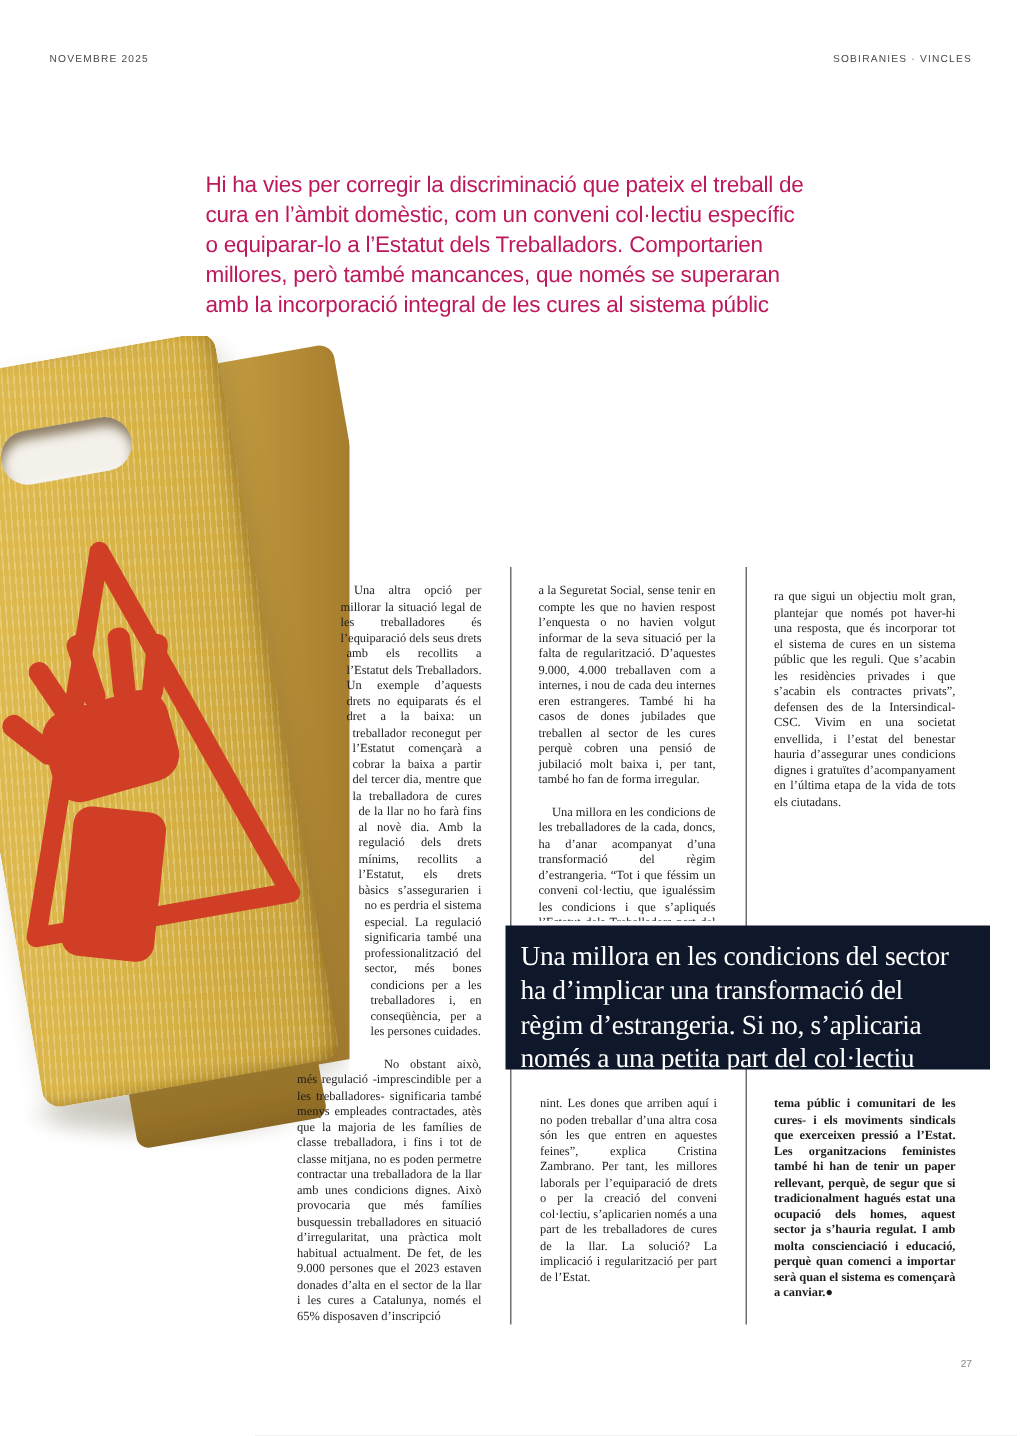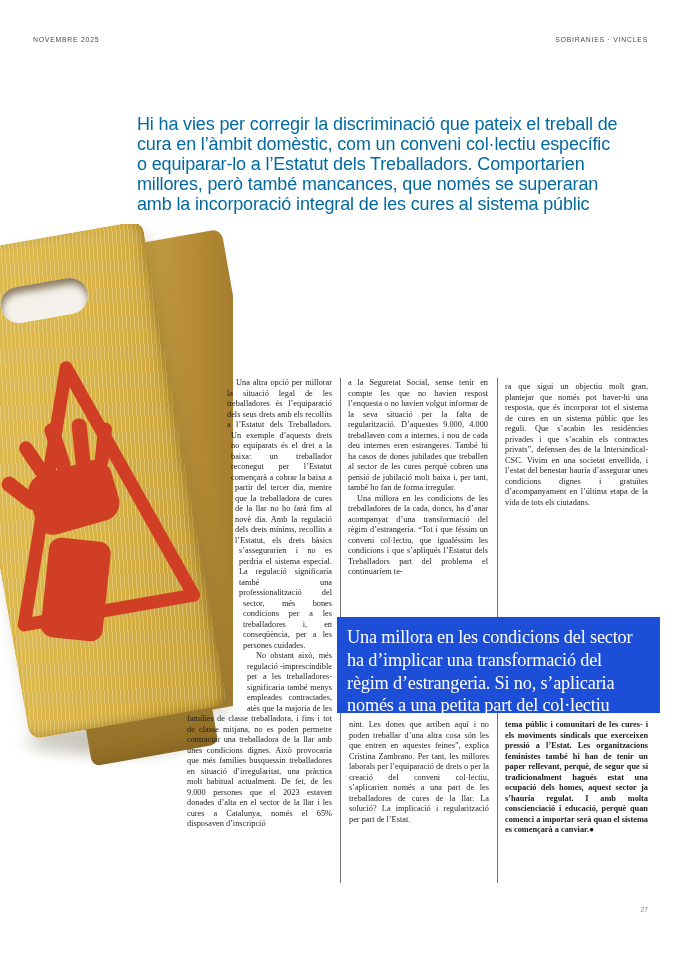--- a/index.html
+++ b/index.html
@@ -7,43 +7,43 @@
         font-family:"Liberation Serif", serif;color:#1a1a1a;}
 
   
   .kicker{position:absolute;top:36px;font-family:"Liberation Sans", sans-serif;
           font-size:6.8px;letter-spacing:.8px;color:#4a4a4a;text-transform:uppercase;}
   .kicker.left{left:33px;}
   .kicker.right{right:32px;text-align:right;}
 
   
   .intro{position:absolute;left:137px;top:114px;width:527px;
-         font-family:"Liberation Sans", sans-serif;font-size:18px;line-height:20px;
-         letter-spacing:-.15px;color:#0369a1;white-space:pre-line;}
+         font-family:"Liberation Sans", sans-serif;font-size:15px;line-height:20px;
+         letter-spacing:-.15px;color:#be185d;white-space:pre-line;}
 
   
   .col{position:absolute;font-size:8.3px;line-height:10.5px;text-align:justify;
        color:#1c1c1c;hyphens:auto;-webkit-hyphens:auto;}
-  .col p{margin:0;}
+  .col p{margin:11px;}
   .col p + p{text-indent:9px;}
   .col p.indent-first{text-indent:9px;}
   .col1{left:187px;top:378px;width:145px;height:508px;overflow:hidden;}
   .col2a{left:348px;top:378px;width:140px;height:236px;overflow:hidden;}
   .col3a{left:505px;top:382px;width:143px;height:236px;overflow:hidden;}
   .col2b{left:349px;top:720px;width:140px;height:165px;overflow:hidden;}
   .col3b{left:505px;top:720px;width:143px;height:165px;overflow:hidden;font-weight:bold;}
   .wrapstep{float:left;clear:left;}
 
   .vrule{position:absolute;top:378px;height:505px;width:1px;background:#6f6f6f;z-index:1;}
   .vrule.r1{left:340px;}
   .vrule.r2{left:497px;}
 
   
   .pullquote{position:absolute;left:337px;top:617px;width:323px;height:96px;z-index:2;
-             background:#1d4ed8;color:#ffffff;box-sizing:border-box;padding:9px 8px 0 10px;
+             background:#0f172a;color:#ffffff;box-sizing:border-box;padding:9px 8px 0 10px;
              font-family:"Liberation Serif", serif;font-size:18.3px;line-height:22.8px;
              letter-spacing:-.2px;white-space:pre-line;}
 
   
   .pagenum{position:absolute;right:32px;top:906px;font-family:"Liberation Sans", sans-serif;
            font-size:6.8px;color:#8a8a8a;}
 
   
   .sign-wrap{position:absolute;left:0;top:224px;width:233px;height:560px;overflow:hidden;}
   .sign-back{position:absolute;left:116px;top:14px;width:106px;height:472px;border-radius:10px;

